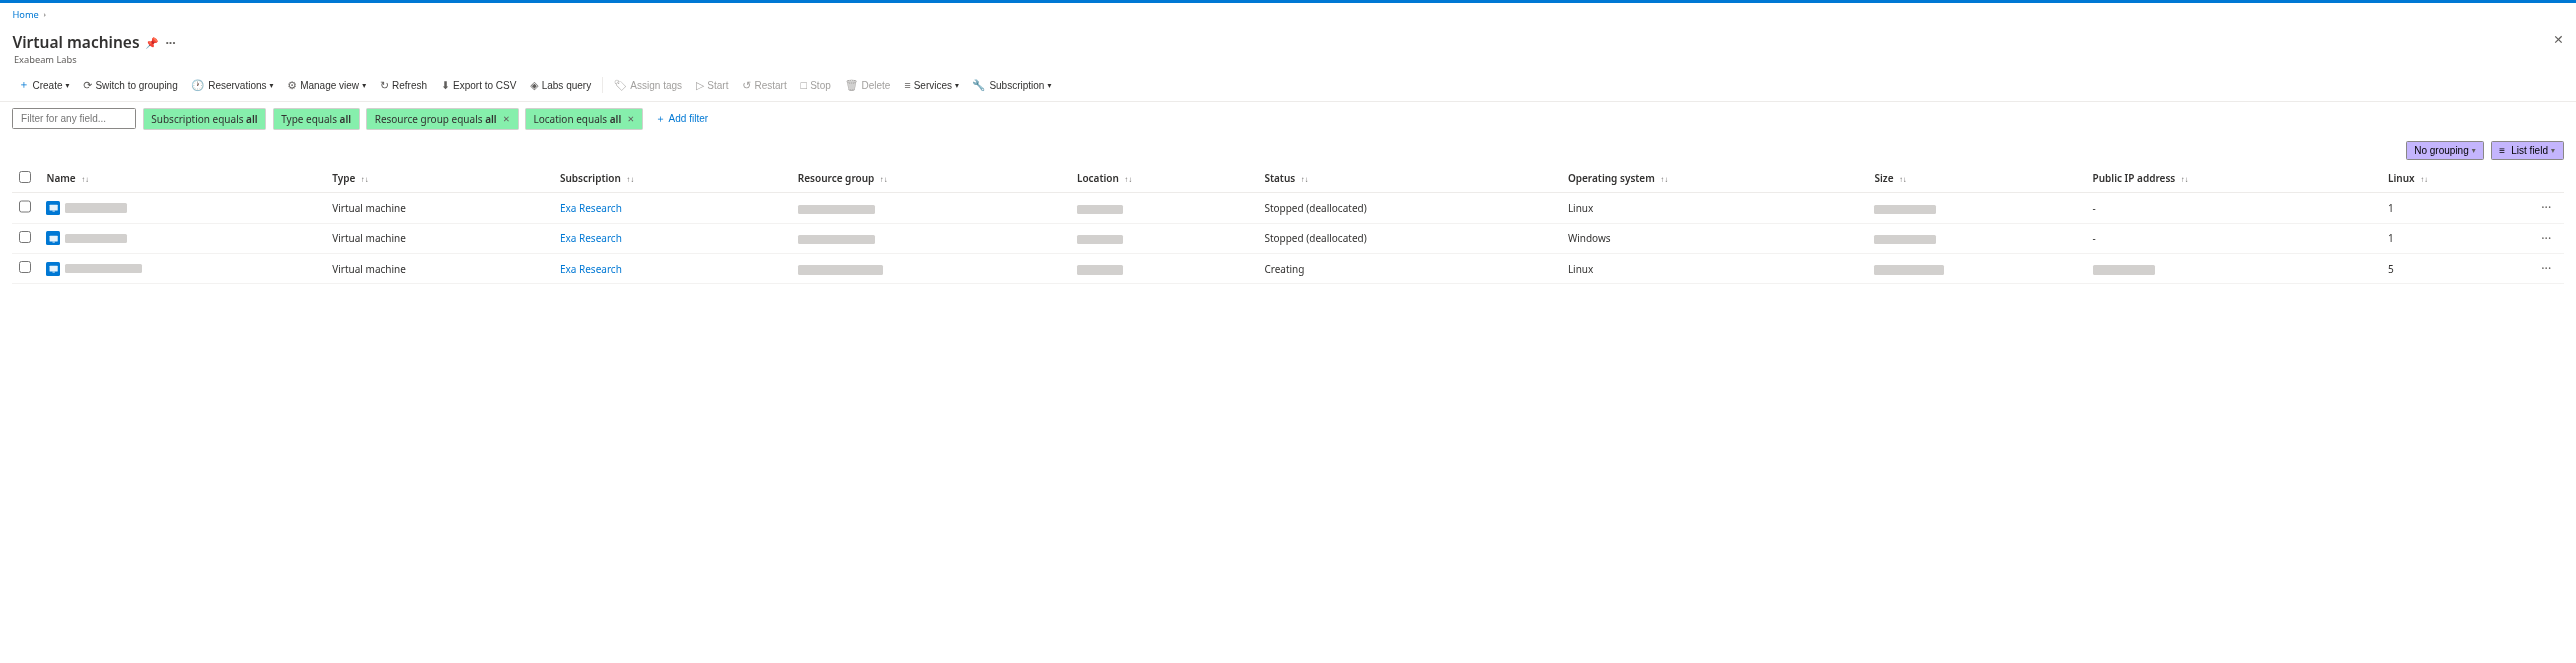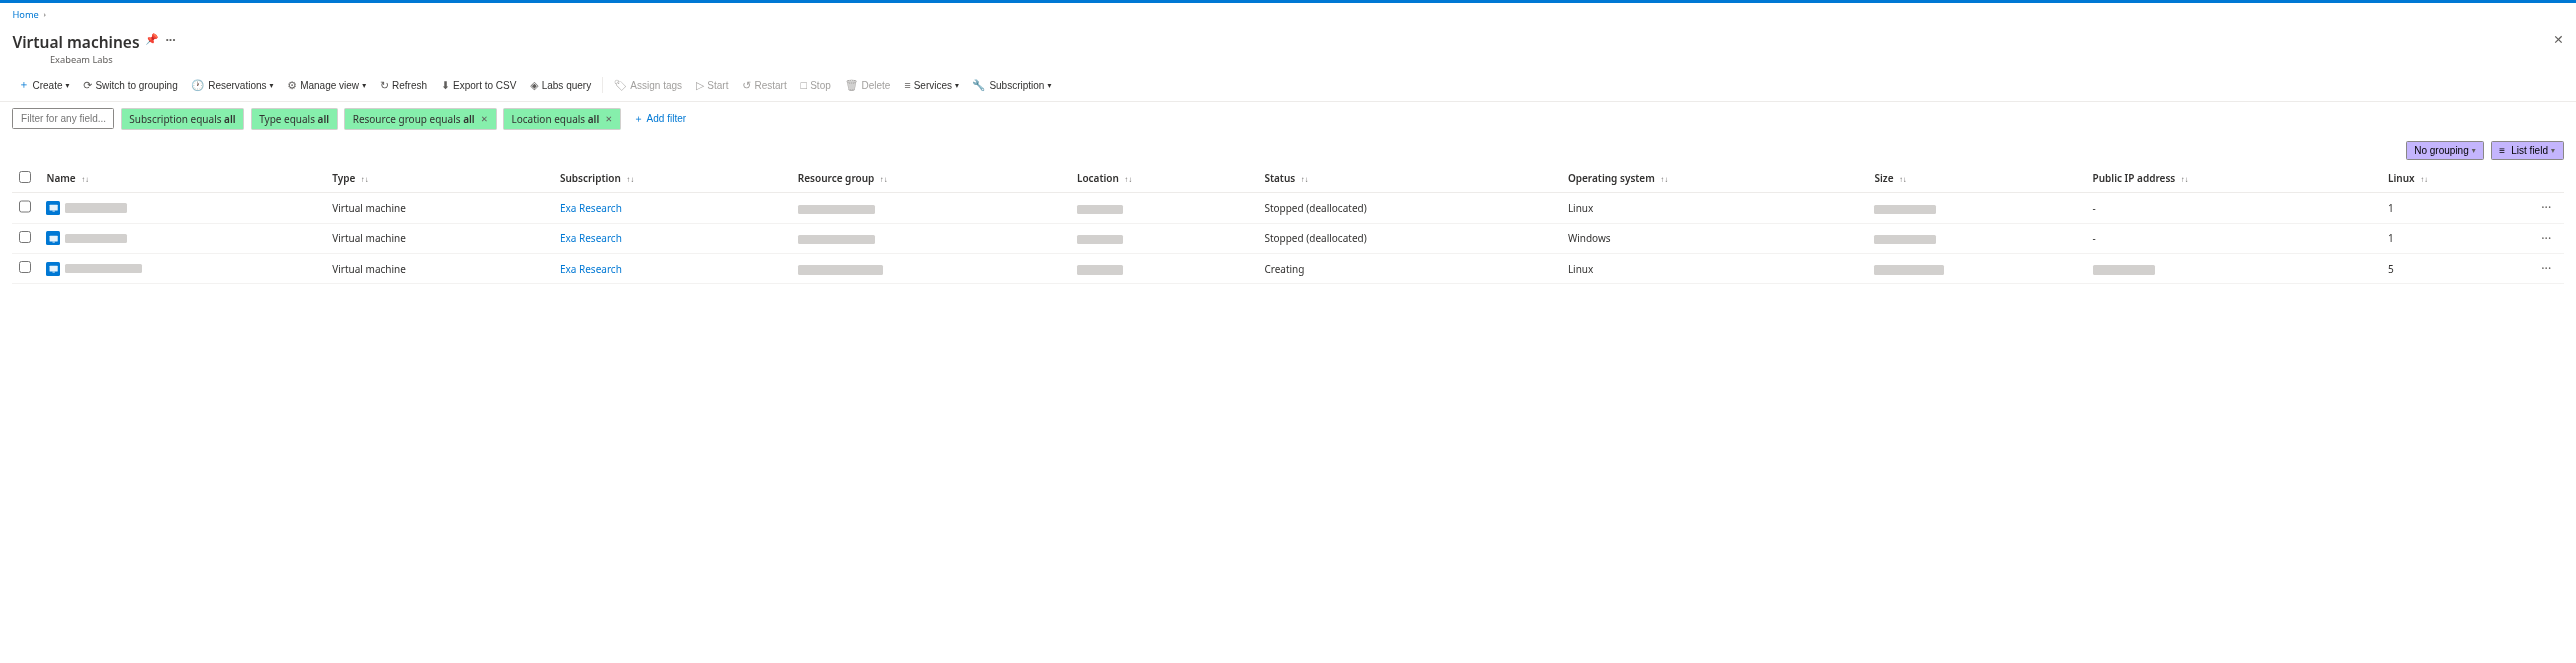--- a/index.html
+++ b/index.html
@@ -7,33 +7,33 @@
     
     .top-bar { height: 3.1px; background: #0078d4; width: 100%; }
     
     .breadcrumb { display: flex; align-items: center; padding: 4.6px 12.4px; font-size: 9.3px; color: #0078d4; gap: 4.6px; }
     .breadcrumb-sep { color: #605e5c; font-size: 7.7px; }
     .breadcrumb-home { cursor: pointer; color: #0078d4; }
     
     .page-header { padding: 6.2px 12.4px 3.1px 12.4px; display: flex; align-items: flex-start; justify-content: space-between; }
     .page-title-section { display: flex; align-items: center; gap: 6.2px; }
     .page-title { font-size: 15.5px; font-weight: 600; color: #323130; }
-    .page-subtitle { font-size: 9.3px; color: #605e5c; padding-left: 1.5px; margin-left: 36px; }
+    .page-subtitle { font-size: 9.3px; color: #605e5c; padding-left: 1.5px; }
     .close-btn { cursor: pointer; font-size: 12.4px; color: #605e5c; }
     
     .toolbar { display: flex; align-items: center; padding: 4.6px 12.4px; gap: 1.5px; border-bottom: 0.8px solid #edebe9; flex-wrap: wrap; }
     .toolbar-btn { display: flex; align-items: center; gap: 3.1px; padding: 3.9px 6.2px; border: none; background: none; cursor: pointer; font-size: 10px; color: #323130; border-radius: 1.5px; white-space: nowrap; }
     .toolbar-btn .icon { font-size: 10.8px; color: #605e5c; }
     .toolbar-btn.primary .icon { color: #0078d4; }
     .toolbar-divider { width: 0.8px; height: 15.5px; background: #edebe9; margin: 0 3.1px; }
     .toolbar-btn.disabled { color: #a19f9d; cursor: default; }
     .toolbar-btn.disabled .icon { color: #a19f9d; }
     
     .filter-bar { display: flex; align-items: center; padding: 6.2px 12.4px; gap: 6.2px; flex-wrap: wrap; }
-    .filter-input { border: 0.8px solid #8a8886; padding: 3.9px 7.7px; font-size: 10px; width: 102px; border-radius: 1.5px; color: #323130; outline: none; }
+    .filter-input { border: 0.8px solid #8a8886; padding: 3.9px 7.7px; font-size: 10px; width: 124px; border-radius: 1.5px; color: #323130; outline: none; }
     .filter-tag { display: flex; align-items: center; gap: 4.6px; padding: 3.1px 7.7px; background: #86efac; border: 0.8px solid #d2d0ce; border-radius: 1.5px; font-size: 10px; white-space: nowrap; }
     .filter-tag strong { font-weight: 600; }
     .filter-tag-close { cursor: pointer; color: #605e5c; font-size: 8.5px; margin-left: 1.5px; }
     .add-filter-btn { display: flex; align-items: center; gap: 3.1px; padding: 3.1px 6.2px; border: none; background: none; cursor: pointer; font-size: 10px; color: #0078d4; }
     
     .view-controls { display: flex; justify-content: flex-end; padding: 4.6px 12.4px; gap: 6.2px; }
     .view-dropdown { display: flex; align-items: center; gap: 3.1px; padding: 3.1px 7.7px; border: 0.8px solid #8a8886; background: #c4b5fd; cursor: pointer; font-size: 10px; border-radius: 1.5px; }
     .view-dropdown .chevron { font-size: 7.7px; color: #605e5c; }
     
     .table-container { padding: 0 12.4px; overflow-x: auto; }
@@ -56,21 +56,21 @@
 <div class="top-bar"></div>
 
 <div class="breadcrumb">
   <span class="breadcrumb-home">Home</span>
   <span class="breadcrumb-sep">›</span>
 </div>
 
 <div class="page-header">
   <div class="page-title-section">
     <div>
-      <div style="display:flex;gap:6.2px;">
+      <div style="display:flex;align-items:center;gap:6.2px;">
         <span class="page-title">Virtual machines</span>
         <span style="color:#605e5c;cursor:pointer;font-size:10.8px;">📌</span>
         <span style="color:#605e5c;cursor:pointer;font-size:12.4px;font-weight:bold;">···</span>
       </div>
       <div class="page-subtitle">Exabeam Labs</div>
     </div>
   </div>
   <span class="close-btn">✕</span>
 </div>
 

